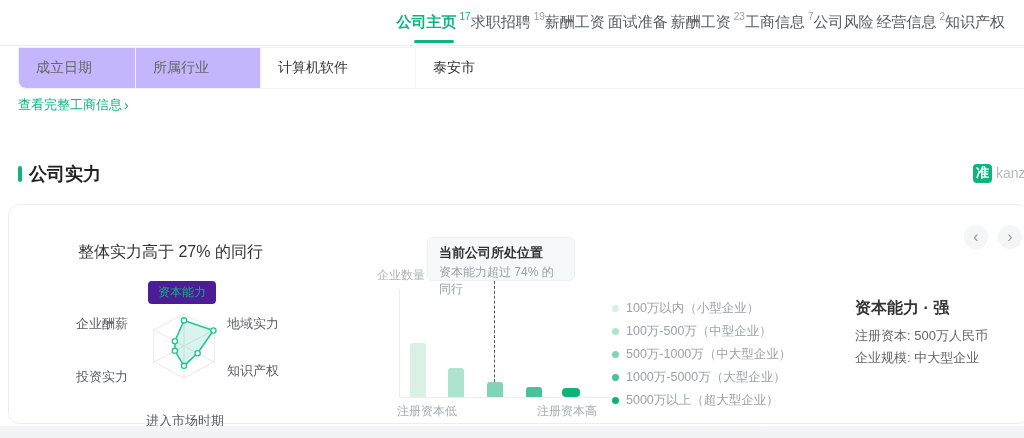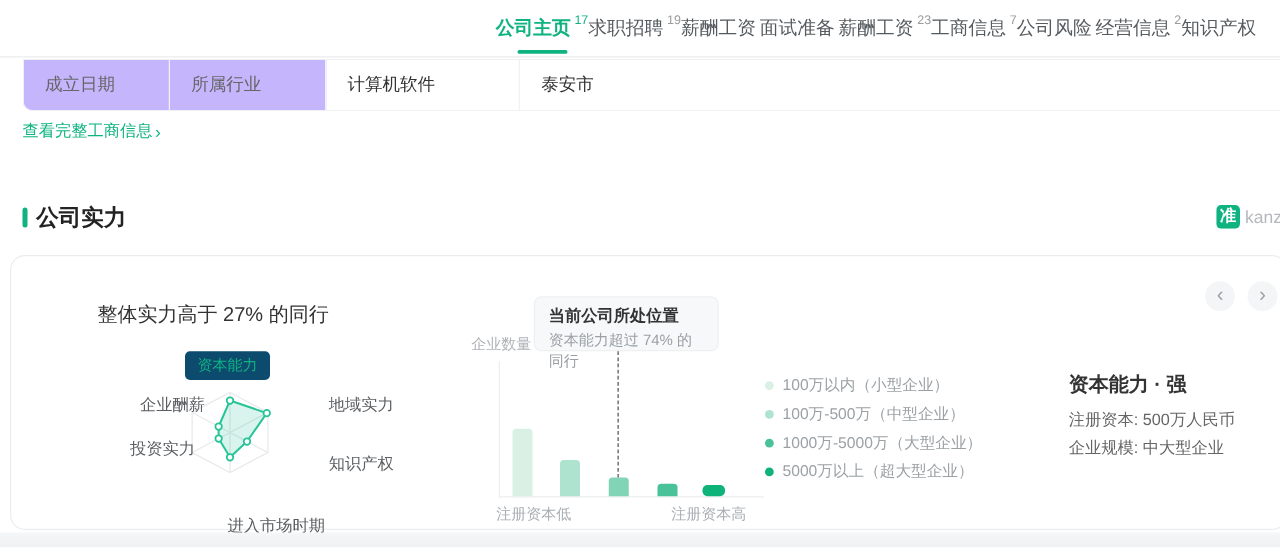--- a/index.html
+++ b/index.html
@@ -44,26 +44,26 @@
   .logo-text { font-size:14px; color:#b5b9bd; margin-left:4px; }
 
   
   .card { position:absolute; left:8px; top:204px; width:1022px; height:220px; background:#fff;
           border:1px solid #ecedf0; border-radius:12px; }
   .nav-circle { position:absolute; width:24px; height:24px; border-radius:50%; background:#f4f5f7;
                 display:flex; align-items:center; justify-content:center; cursor:pointer;
                 color:#9aa0a5; font-size:16px; line-height:1; }
 
   .headline { position:absolute; left:78px; top:242px; font-size:16px; color:#333; }
-  .pill { position:absolute; left:148px; top:281px; background:#0c4a6e; color:#0fb380;
+  .pill { position:absolute; left:148px; top:281px; background:#4c1d95; color:#0fb380;
           font-size:12px; padding:3px 10px; border-radius:4px; }
   .radar { position:absolute; left:124px; top:301px; }
   #radar-spokes line { stroke:#e7e9eb; stroke-width:1; }
   #radar-dots circle { fill:#fff; stroke:#26c496; stroke-width:1.4; }
-  .r-label { position:absolute; font-size:13px; color:#5a5e62; white-space:nowrap;margin-left:36px; }
+  .r-label { position:absolute; font-size:13px; color:#5a5e62; white-space:nowrap; }
 
   .y-label { position:absolute; left:377px; top:267px; font-size:12px; color:#b0b4b8; }
   .tooltip { position:absolute; left:427px; top:237px; width:148px; height:44px;
              background:#f7f8fa; border:1px solid #eef0f2; border-radius:6px; padding:6px 11px; }
   .tt-title { font-size:13px; font-weight:700; color:#333; }
   .tt-sub { font-size:12px; color:#9aa0a5; margin-top:2px; }
   .dash { position:absolute; left:494px; top:281px; height:116px; width:0;
           border-left:1px dashed #555; }
   .axis-y { position:absolute; left:399px; top:289px; width:1px; height:109px; background:#ebedee; }
   .axis-x { position:absolute; left:399px; top:397px; width:212px; height:1px; background:#ebedee; }
@@ -173,21 +173,21 @@
         <circle cx="60.0" cy="19.4" r="2.6" fill="#fff" stroke="#26c496" stroke-width="1.4"></circle>
         <circle cx="89.4" cy="29.5" r="2.6" fill="#fff" stroke="#26c496" stroke-width="1.4"></circle>
         <circle cx="73.6" cy="52.2" r="2.6" fill="#fff" stroke="#26c496" stroke-width="1.4"></circle>
         <circle cx="60.0" cy="64.8" r="2.6" fill="#fff" stroke="#26c496" stroke-width="1.4"></circle>
         <circle cx="50.9" cy="49.8" r="2.6" fill="#fff" stroke="#26c496" stroke-width="1.4"></circle>
         <circle cx="50.9" cy="40.2" r="2.6" fill="#fff" stroke="#26c496" stroke-width="1.4"></circle>
       </g>
   </svg>
   <div class="r-label" style="left:68px;top:315px;width:60px;text-align:right">企业酬薪</div>
   <div class="r-label" style="left:227px;top:315px">地域实力</div>
-  <div class="r-label" style="left:68px;top:350px;width:60px;text-align:left">投资实力</div>
+  <div class="r-label" style="left:68px;top:368px;width:60px;text-align:right">投资实力</div>
   <div class="r-label" style="left:227px;top:362px">知识产权</div>
   <div class="r-label" style="left:125px;top:412px;width:120px;text-align:center">进入市场时期</div>
 
   <div class="y-label">企业数量</div>
   <div class="tooltip">
     <div class="tt-title">当前公司所处位置</div>
     <div class="tt-sub">资本能力超过 74% 的同行</div>
   </div>
   <div class="dash"></div>
   <div class="axis-y"></div>
@@ -203,20 +203,24 @@
   <div class="legend">
     <div class="lg-row">
       <span class="lg-dot" style="background: rgb(217, 241, 229);"></span>
       <span class="lg-txt">100万以内（小型企业）</span>
     </div>
     <div class="lg-row">
       <span class="lg-dot" style="background: rgb(174, 228, 207);"></span>
       <span class="lg-txt">100万-500万（中型企业）</span>
     </div>
     <div class="lg-row">
+      <span class="lg-dot" style="background: rgb(130, 212, 182);"></span>
+      <span class="lg-txt">500万-1000万（中大型企业）</span>
+    </div>
+    <div class="lg-row">
       <span class="lg-dot" style="background: rgb(73, 194, 154);"></span>
       <span class="lg-txt">1000万-5000万（大型企业）</span>
     </div>
     <div class="lg-row">
       <span class="lg-dot" style="background: rgb(13, 179, 120);"></span>
       <span class="lg-txt">5000万以上（超大型企业）</span>
     </div>
   </div>
 
   <div class="cap-title">资本能力 · 强</div>

